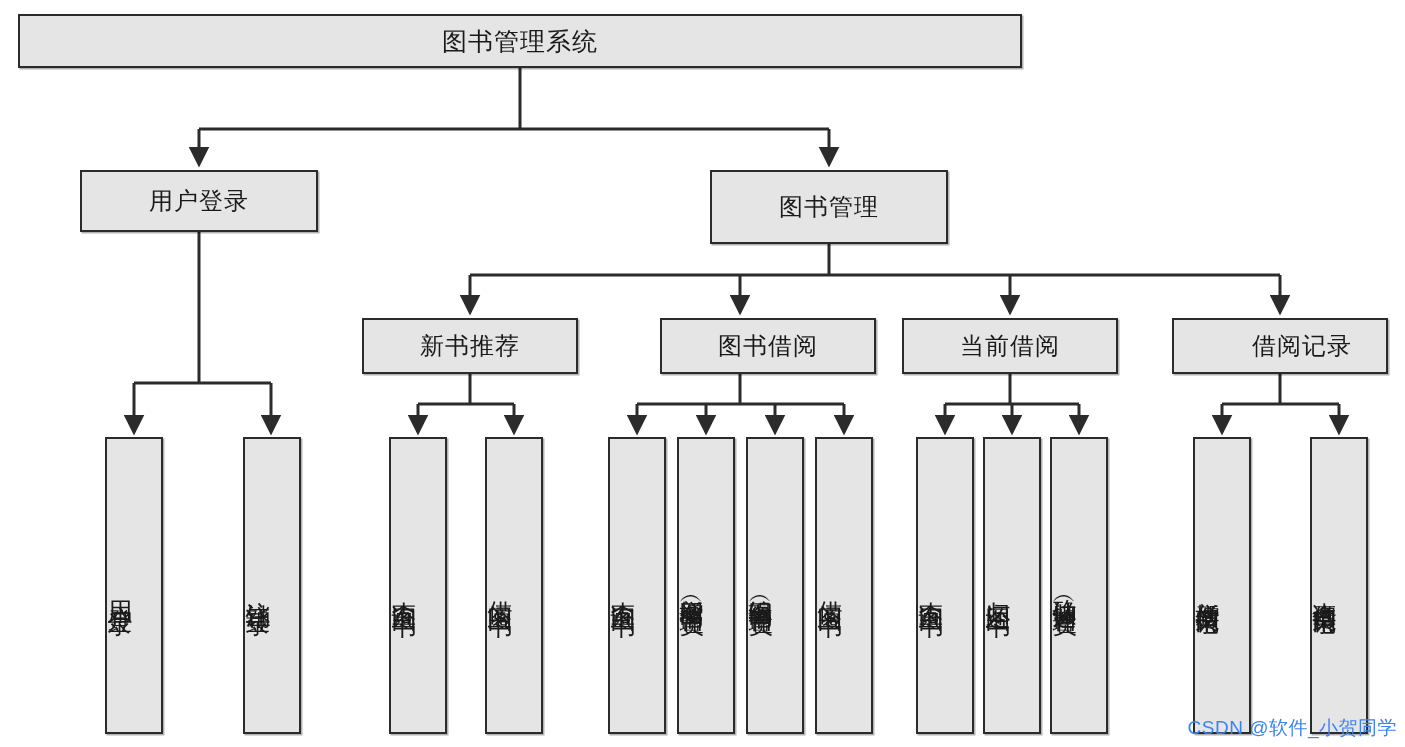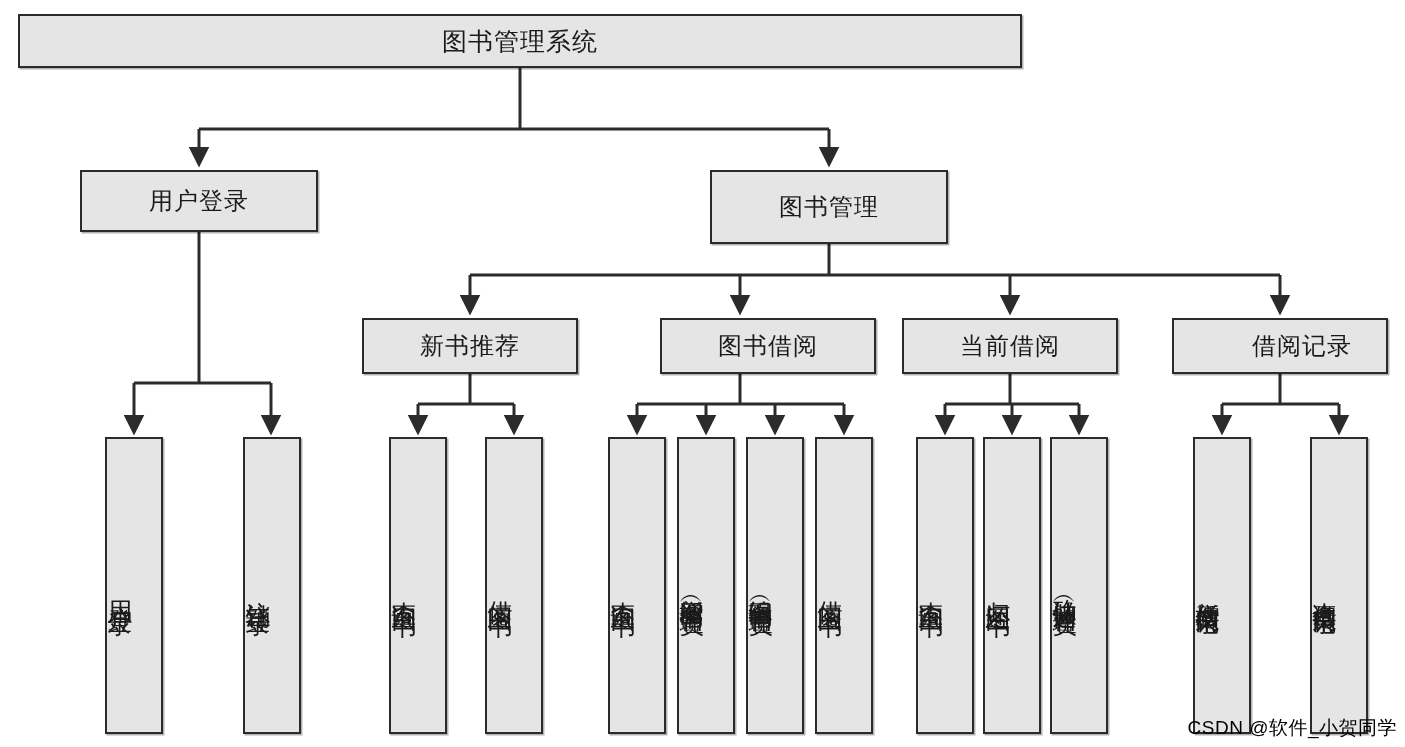--- a/index.html
+++ b/index.html
@@ -45,21 +45,21 @@
     letter-spacing:4px;
     white-space:nowrap;
     color:#1a1a1a;
     display:block;
   }
   .leaf.tall .vtext{font-size:24px;letter-spacing:2px;}
   .watermark{
     position:absolute;
     right:8px;bottom:6px;
     font-size:19px;
-    color:#000000;
+    color:#3b82f6;
     white-space:nowrap;
     letter-spacing:0.5px;
   }
 </style>
 </head>
 <body>
 
 <div id="diagram-root">
 
   <svg id="edges" viewBox="0 0 1405 747">

